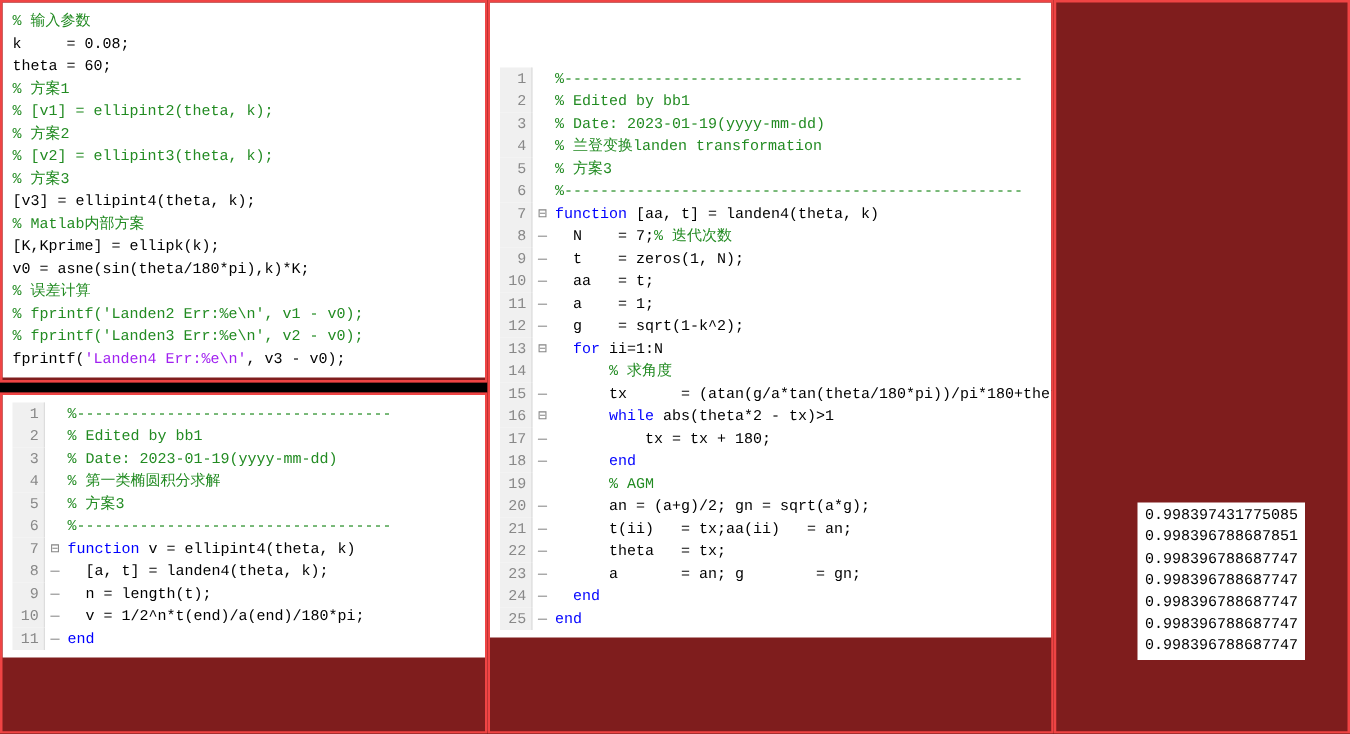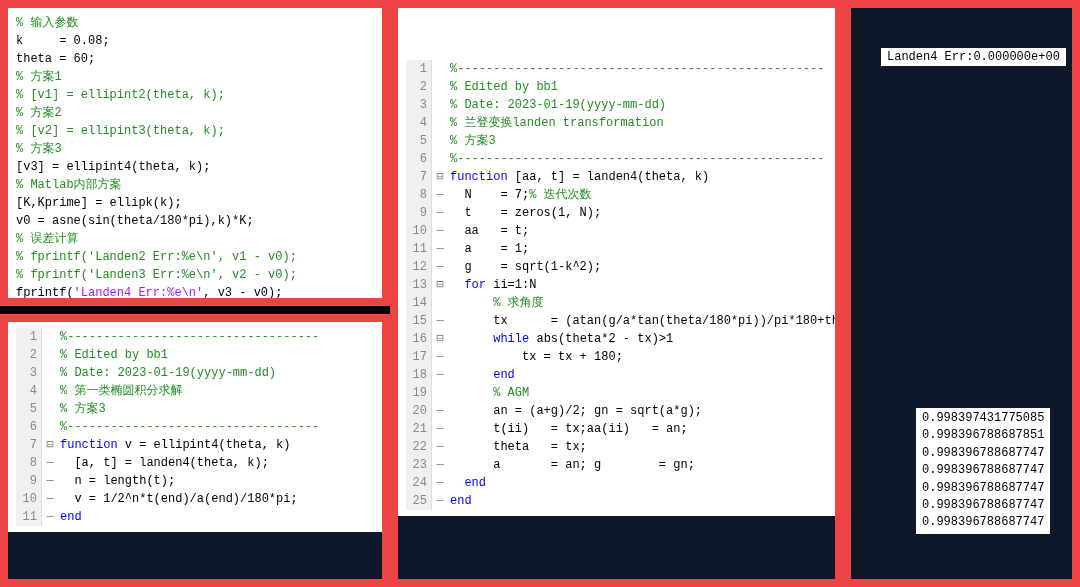--- a/index.html
+++ b/index.html
@@ -5,22 +5,22 @@
     * { margin: 0; padding: 0; box-sizing: border-box; }
     body {
       background: #000;
       font-family: "Courier New", Consolas, monospace;
       font-size: 12px;
       display: flex;
       width: 1080px;
       height: 587px;
     }
     .panel {
-      border: 8px solid #ef4444;
-      background: #0f172a;
+      border: 2px solid #ef4444;
+      background: #7f1d1d;
       overflow: hidden;
       position: relative;
     }
     .left-col {
       display: flex;
       flex-direction: column;
       width: 390px;
     }
     .mid-col { width: 453px; }
     .right-col { width: 237px; flex: 1; }
@@ -92,23 +92,20 @@
 </div>
 
 <div class="mid-col">
   <div class="panel p3">
     <div class="code-area with-gutter" id="panel3-code" style="padding-top:52px;"><div class="code-line"><div class="gutter-area">1</div><div class="fold-area"></div><div class="content-area"><span class="comment">%---------------------------------------------------</span></div></div><div class="code-line"><div class="gutter-area">2</div><div class="fold-area"></div><div class="content-area"><span class="comment">% Edited by bb1</span></div></div><div class="code-line"><div class="gutter-area">3</div><div class="fold-area"></div><div class="content-area"><span class="comment">% Date: 2023-01-19(yyyy-mm-dd)</span></div></div><div class="code-line"><div class="gutter-area">4</div><div class="fold-area"></div><div class="content-area"><span class="comment">% 兰登变换landen transformation</span></div></div><div class="code-line"><div class="gutter-area">5</div><div class="fold-area"></div><div class="content-area"><span class="comment">% 方案3</span></div></div><div class="code-line"><div class="gutter-area">6</div><div class="fold-area"></div><div class="content-area"><span class="comment">%---------------------------------------------------</span></div></div><div class="code-line"><div class="gutter-area">7</div><div class="fold-area">⊟</div><div class="content-area"><span class="keyword">function </span><span class="normal">[aa, t] = landen4(theta, k)</span></div></div><div class="code-line"><div class="gutter-area">8</div><div class="fold-area dash">—</div><div class="content-area"><span class="normal">  N    = 7;</span><span class="comment">% 迭代次数</span></div></div><div class="code-line"><div class="gutter-area">9</div><div class="fold-area dash">—</div><div class="content-area"><span class="normal">  t    = zeros(1, N);</span></div></div><div class="code-line"><div class="gutter-area">10</div><div class="fold-area dash">—</div><div class="content-area"><span class="normal">  aa   = t;</span></div></div><div class="code-line"><div class="gutter-area">11</div><div class="fold-area dash">—</div><div class="content-area"><span class="normal">  a    = 1;</span></div></div><div class="code-line"><div class="gutter-area">12</div><div class="fold-area dash">—</div><div class="content-area"><span class="normal">  g    = sqrt(1-k^2);</span></div></div><div class="code-line"><div class="gutter-area">13</div><div class="fold-area">⊟</div><div class="content-area"><span class="normal">  </span><span class="keyword">for </span><span class="normal">ii=1:N</span></div></div><div class="code-line"><div class="gutter-area">14</div><div class="fold-area"></div><div class="content-area"><span class="comment">      % 求角度</span></div></div><div class="code-line"><div class="gutter-area">15</div><div class="fold-area dash">—</div><div class="content-area"><span class="normal">      tx      = (atan(g/a*tan(theta/180*pi))/pi*180+theta);</span></div></div><div class="code-line"><div class="gutter-area">16</div><div class="fold-area">⊟</div><div class="content-area"><span class="normal">      </span><span class="keyword">while </span><span class="normal">abs(theta*2 - tx)&gt;1</span></div></div><div class="code-line"><div class="gutter-area">17</div><div class="fold-area dash">—</div><div class="content-area"><span class="normal">          tx = tx + 180;</span></div></div><div class="code-line"><div class="gutter-area">18</div><div class="fold-area dash">—</div><div class="content-area"><span class="normal">      </span><span class="keyword">end</span></div></div><div class="code-line"><div class="gutter-area">19</div><div class="fold-area"></div><div class="content-area"><span class="comment">      % AGM</span></div></div><div class="code-line"><div class="gutter-area">20</div><div class="fold-area dash">—</div><div class="content-area"><span class="normal">      an = (a+g)/2; gn = sqrt(a*g);</span></div></div><div class="code-line"><div class="gutter-area">21</div><div class="fold-area dash">—</div><div class="content-area"><span class="normal">      t(ii)   = tx;aa(ii)   = an;</span></div></div><div class="code-line"><div class="gutter-area">22</div><div class="fold-area dash">—</div><div class="content-area"><span class="normal">      theta   = tx;</span></div></div><div class="code-line"><div class="gutter-area">23</div><div class="fold-area dash">—</div><div class="content-area"><span class="normal">      a       = an; g        = gn;</span></div></div><div class="code-line"><div class="gutter-area">24</div><div class="fold-area dash">—</div><div class="content-area"><span class="normal">  </span><span class="keyword">end</span></div></div><div class="code-line"><div class="gutter-area">25</div><div class="fold-area dash">—</div><div class="content-area"><span class="keyword">end</span></div></div></div>
   </div>
 </div>
 
 <div class="right-col">
   <div class="panel p4">
-    <div class="out-top">
-      <span class="output-box">Landen4 Err:0.000000e+00</span>
-    </div>
     <div class="out-bot">
       <div class="output-box" id="panel4-bottom">
           <div>0.998397431775085</div>
           <div>0.998396788687851</div>
           <div>0.998396788687747</div>
           <div>0.998396788687747</div>
           <div>0.998396788687747</div>
           <div>0.998396788687747</div>
           <div>0.998396788687747</div>
         </div>

